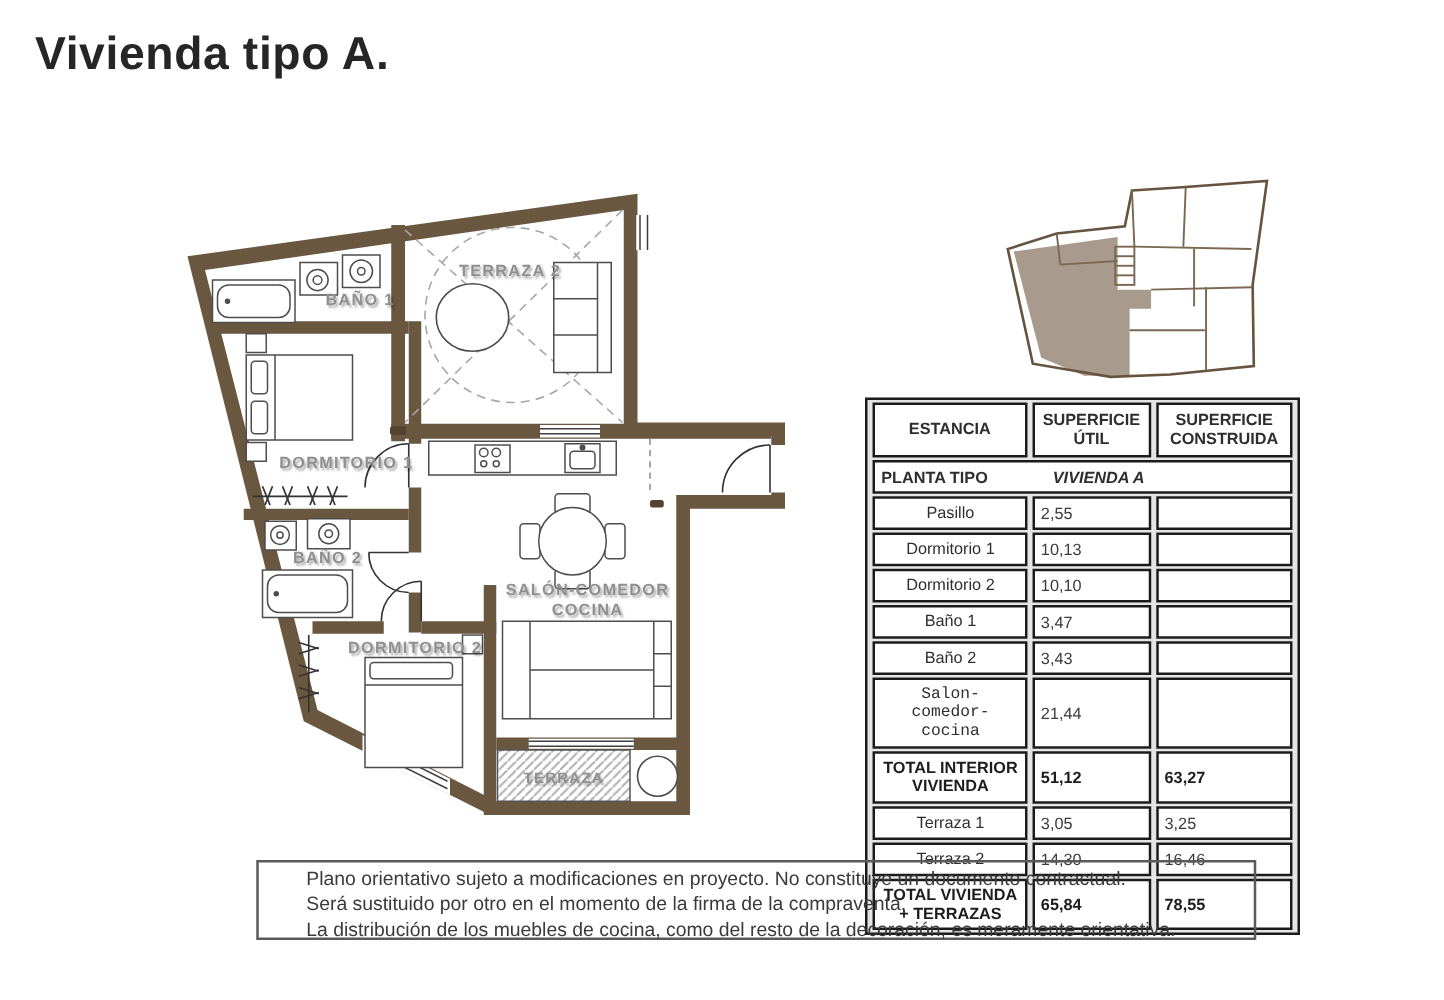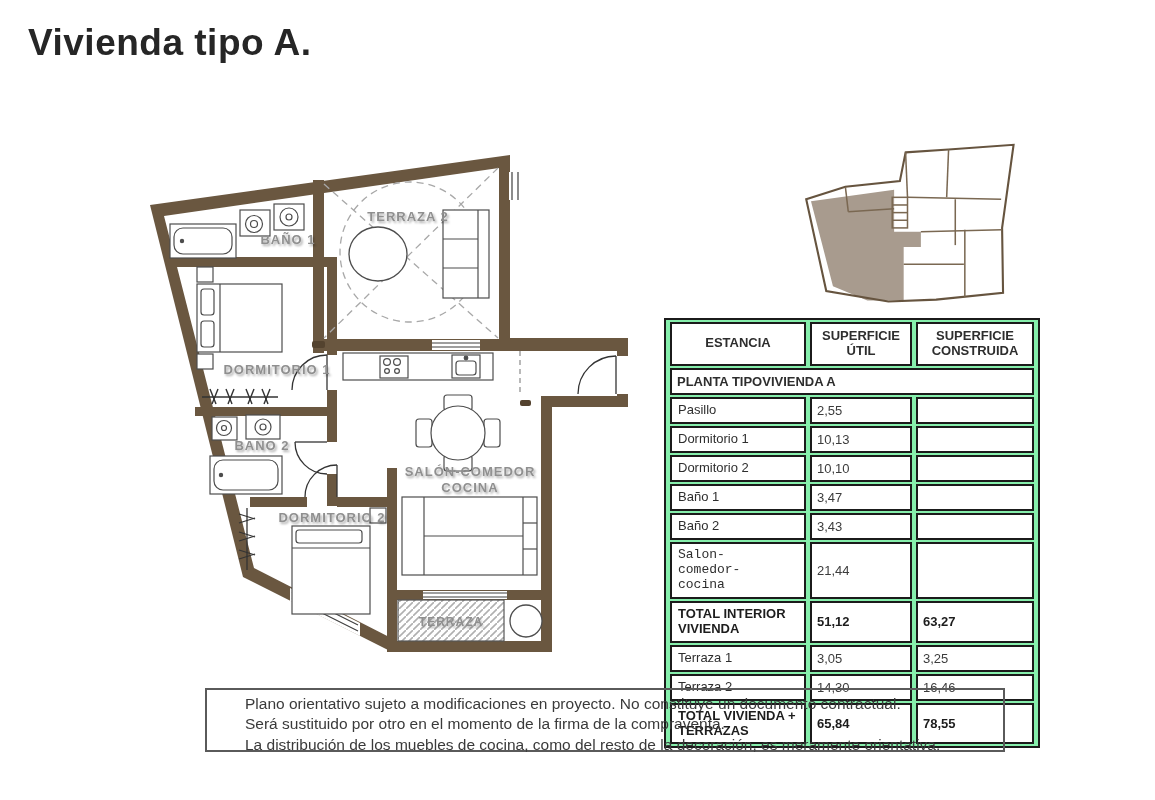--- a/index.html
+++ b/index.html
@@ -2,31 +2,31 @@
 <html><head>
 <meta charset="utf-8">
 <style>
   html,body{margin:0;padding:0;background:#ffffff;}
   .page{position:relative;width:1155px;height:800px;background:#fff;overflow:hidden;
         font-family:"Liberation Sans", sans-serif;}
   .title{position:absolute;left:28px;top:22px;font-size:37px;font-weight:bold;
          color:#262626;letter-spacing:0.5px;}
   .plan-wrap{position:absolute;left:140px;top:140px;width:530px;height:560px;}
   .keyplan-wrap{position:absolute;left:790px;top:140px;width:235px;height:172px;}
-  .areas-table{position:absolute;left:664px;top:318px;width:376px;
+  .areas-table{position:absolute;left:692px;top:318px;width:348px;
                border:2px solid #1b1b1b;border-collapse:separate;border-spacing:4px 2px;
-               background:#86efac;font-size:13px;color:#2e2e2e;}
+               background:#e5e5e5;font-size:13px;color:#2e2e2e;}
   .areas-table td,.areas-table th{border:2px solid #1b1b1b;padding:4px 5px;background:#fff;vertical-align:middle;}
   .areas-table th{font-size:13px;font-weight:bold;text-align:center;line-height:1.15;padding:5px 2px;}
-  .areas-table td.cat{text-align:left;padding-left:6px;line-height:1.15;}
+  .areas-table td.cat{text-align:center;padding-left:6px;line-height:1.15;}
   .areas-table td.num{text-align:left;color:#3c3c3c;}
   .areas-table tr.bold-row td{font-weight:bold;color:#1d1d1d;}
   .areas-table td.preline{white-space:pre-line;font-family:Liberation Mono, monospace;}
   .planta-row td{font-weight:bold;}
-  .planta-row .pv{display:inline-block;}
+  .planta-row .pv{display:inline-block;margin-left:52px;font-style:italic;}
   .disclaimer{position:absolute;left:205px;top:688px;width:800px;height:64px;box-sizing:border-box;
               border:2px solid #5a5a5a;padding:4px 10px 7px 38px;font-size:15.5px;line-height:1.32;
               color:#3a3a3a;}
   .plan-label{font-weight:bold;fill:#8f8f8f;font-size:13px;letter-spacing:1px;
               font-family:"Liberation Sans", sans-serif;}
   .plan-label.small{font-size:12px;}
 </style>
 </head>
 <body>
 

